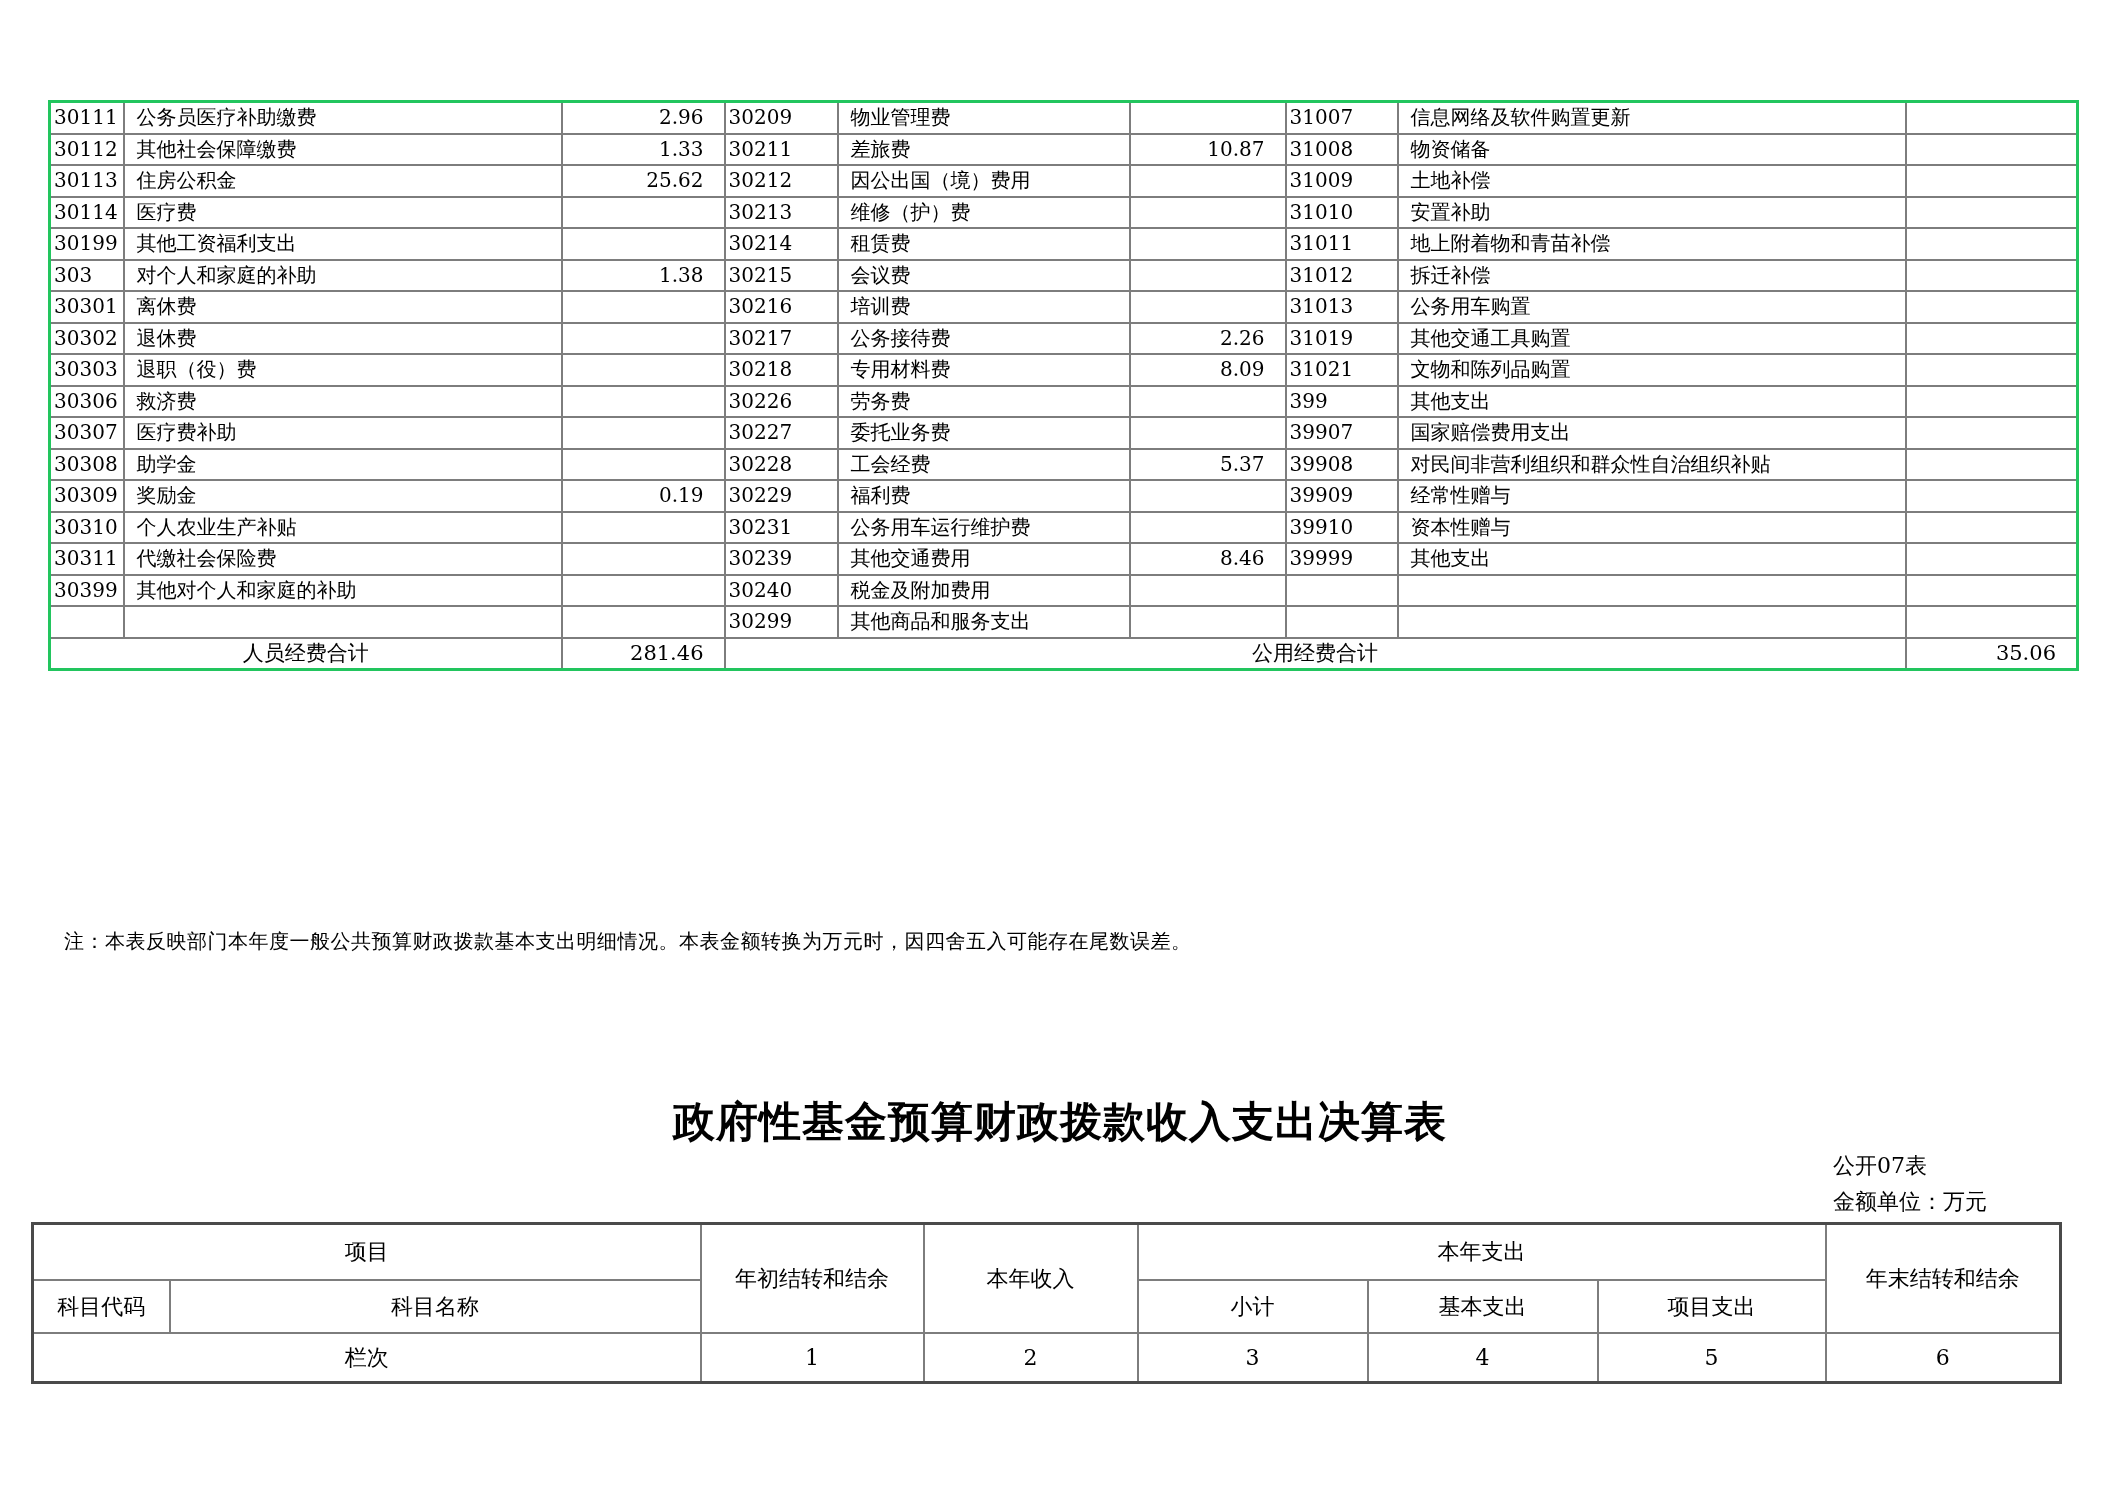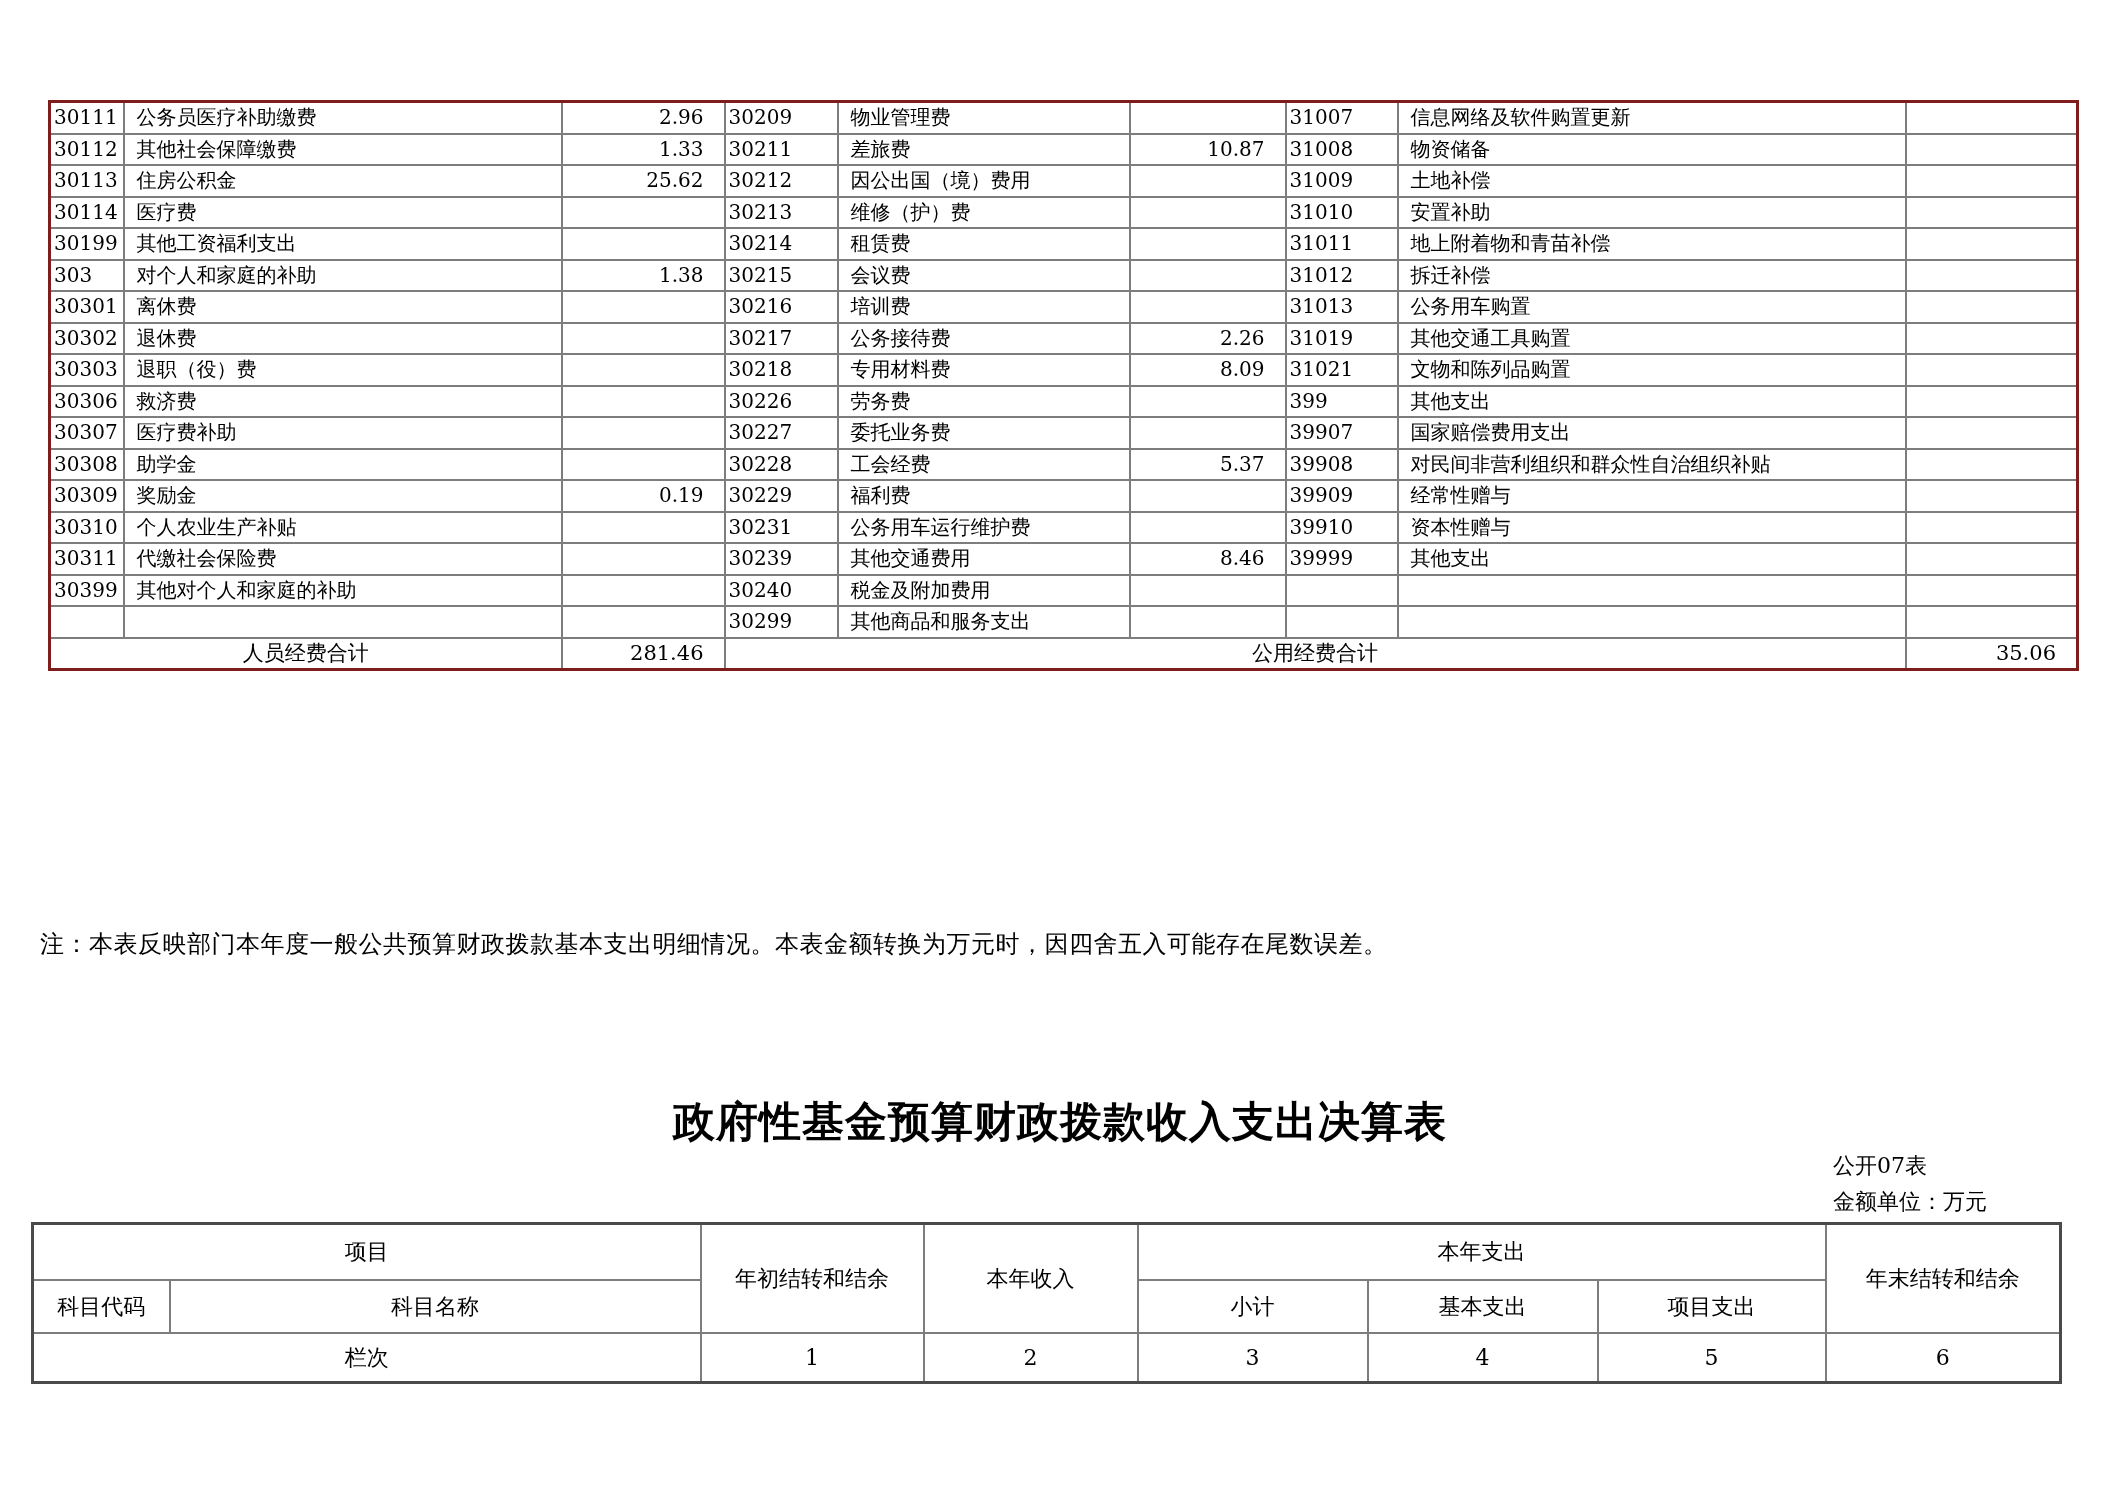--- a/index.html
+++ b/index.html
@@ -9,41 +9,41 @@
     width:2104px;
     height:1488px;
     background:#ffffff;
     font-family:"DejaVu Serif","Liberation Serif",serif;
     color:#000;
     overflow:hidden;
   }
   table{border-collapse:collapse;table-layout:fixed;}
   
   #t1{position:absolute;left:48px;top:100px;}
-  #t1 table{width:2028px;border:3px solid #7f1d1d;}
+  #t1 table{width:2028px;border:3px solid #22c55e;}
   #t1 td{
     border:2px solid #7d7d7d;
     font-size:20px;
     height:29.5px;
     line-height:1.05;
     padding:0 2px;
     overflow:hidden;
     white-space:nowrap;
     vertical-align:middle;
   }
   #t1 td.code{text-align:left;padding-left:3px;}
   #t1 td.name{text-align:left;padding-left:12px;}
   #t1 td.amt{text-align:right;padding-right:20px;}
   #t1 tr.total td{font-size:21px;}
   #t1 tr.total td.lbl{text-align:center;}
   #t1 tr.total td.val{text-align:right;padding-right:20px;}
   
   .note{
-    position:absolute;left:40px;top:928px;
-    font-size:24px;letter-spacing:0.5px;
+    position:absolute;left:64px;top:928px;
+    font-size:20px;letter-spacing:0.5px;
   }
   
   .t2-title{
     position:absolute;left:8px;top:1094px;width:2104px;
     text-align:center;
     font-family:"DejaVu Sans","Liberation Sans",sans-serif;
     font-weight:bold;
     font-size:42px;
     letter-spacing:1px;
   }

